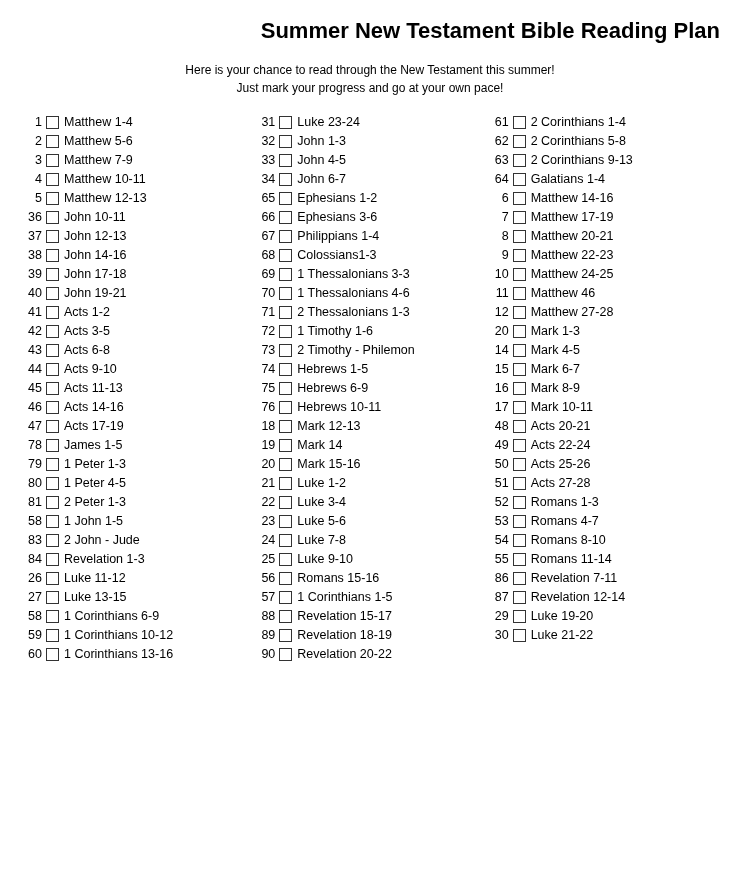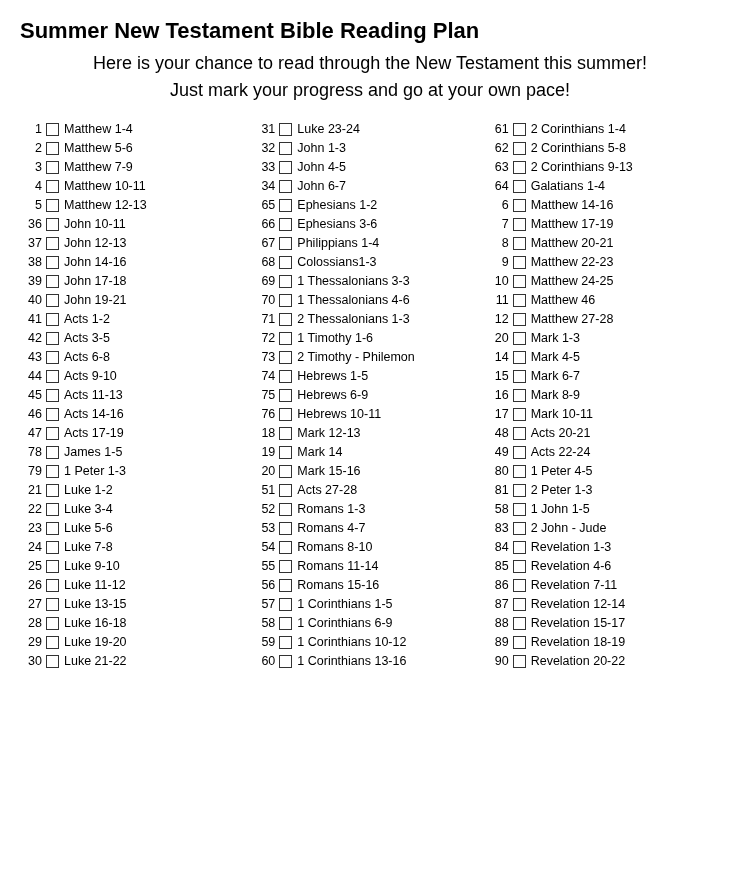--- a/index.html
+++ b/index.html
@@ -4,28 +4,28 @@
   <style>
     * { box-sizing: border-box; margin: 0; padding: 0; }
     body {
       background: #fff;
       font-family: Arial, sans-serif;
       width: 740px;
       min-height: 896px;
       padding: 18px 20px 18px 20px;
     }
     .page-title {
-      text-align: left;
+      text-align: right;
       font-size: 22px;
       font-weight: bold;
-      margin-bottom: 6px;
+      margin-bottom: 17px;
     }
     .subtitle {
       text-align: center;
-      font-size: 18px;
+      font-size: 12px;
       margin-bottom: 16px;
       line-height: 1.5;
     }
     .reading-grid {
       display: grid;
       grid-template-columns: repeat(3, 1fr);
       gap: 1px 0;
     }
     .reading-item {
       display: flex;
@@ -336,20 +336,25 @@
       <span class="item-number">79</span>
       <span class="checkbox"></span>
       <span class="item-text">1 Peter 1-3</span>
     </div>
     <div class="reading-item">
       <span class="item-number">20</span>
       <span class="checkbox"></span>
       <span class="item-text">Mark 15-16</span>
     </div>
     <div class="reading-item">
+      <span class="item-number">50</span>
+      <span class="checkbox"></span>
+      <span class="item-text">Acts 25-26</span>
+    </div>
+    <div class="reading-item">
       <span class="item-number">80</span>
       <span class="checkbox"></span>
       <span class="item-text">1 Peter 4-5</span>
     </div>
     <div class="reading-item">
       <span class="item-number">21</span>
       <span class="checkbox"></span>
       <span class="item-text">Luke 1-2</span>
     </div>
     <div class="reading-item">
@@ -411,25 +416,20 @@
       <span class="item-number">25</span>
       <span class="checkbox"></span>
       <span class="item-text">Luke 9-10</span>
     </div>
     <div class="reading-item">
       <span class="item-number">55</span>
       <span class="checkbox"></span>
       <span class="item-text">Romans 11-14</span>
     </div>
     <div class="reading-item">
-      <span class="item-number">85</span>
-      <span class="checkbox"></span>
-      <span class="item-text">Revelation 4-6</span>
-    </div>
-    <div class="reading-item">
       <span class="item-number">26</span>
       <span class="checkbox"></span>
       <span class="item-text">Luke 11-12</span>
     </div>
     <div class="reading-item">
       <span class="item-number">56</span>
       <span class="checkbox"></span>
       <span class="item-text">Romans 15-16</span>
     </div>
     <div class="reading-item">
@@ -444,25 +444,20 @@
     </div>
     <div class="reading-item">
       <span class="item-number">57</span>
       <span class="checkbox"></span>
       <span class="item-text">1 Corinthians 1-5</span>
     </div>
     <div class="reading-item">
       <span class="item-number">87</span>
       <span class="checkbox"></span>
       <span class="item-text">Revelation 12-14</span>
-    </div>
-    <div class="reading-item">
-      <span class="item-number">28</span>
-      <span class="checkbox"></span>
-      <span class="item-text">Luke 16-18</span>
     </div>
     <div class="reading-item">
       <span class="item-number">58</span>
       <span class="checkbox"></span>
       <span class="item-text">1 Corinthians 6-9</span>
     </div>
     <div class="reading-item">
       <span class="item-number">88</span>
       <span class="checkbox"></span>
       <span class="item-text">Revelation 15-17</span>

